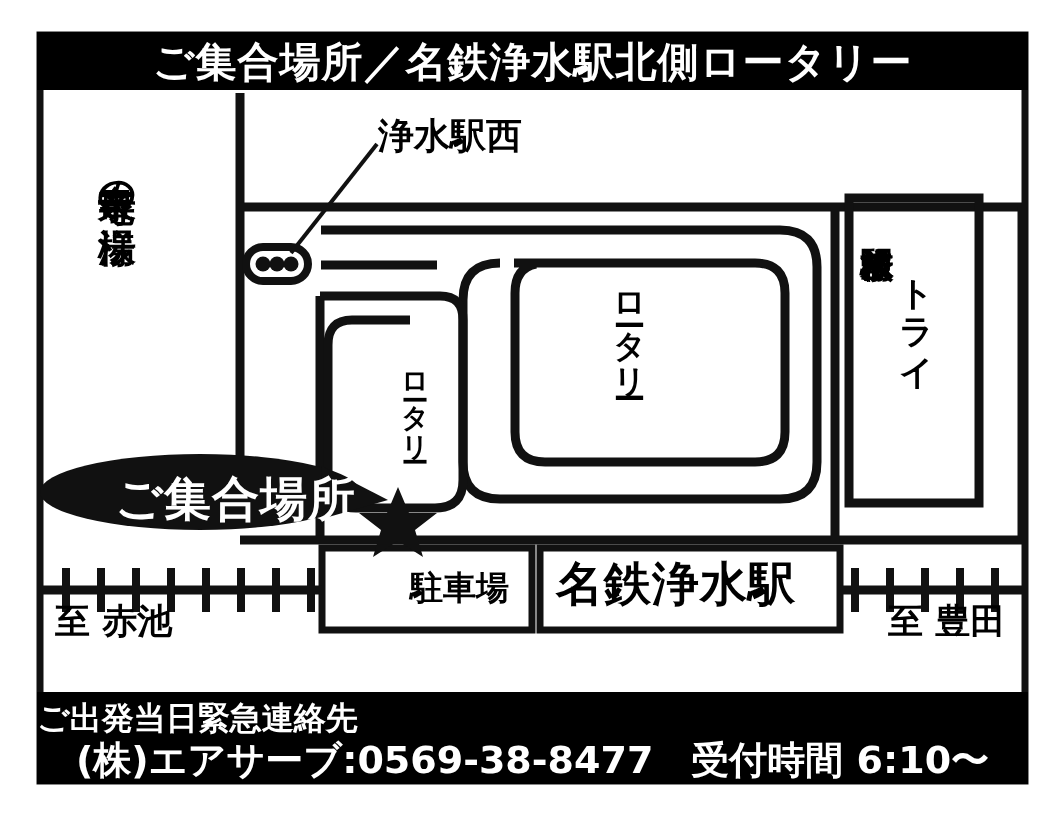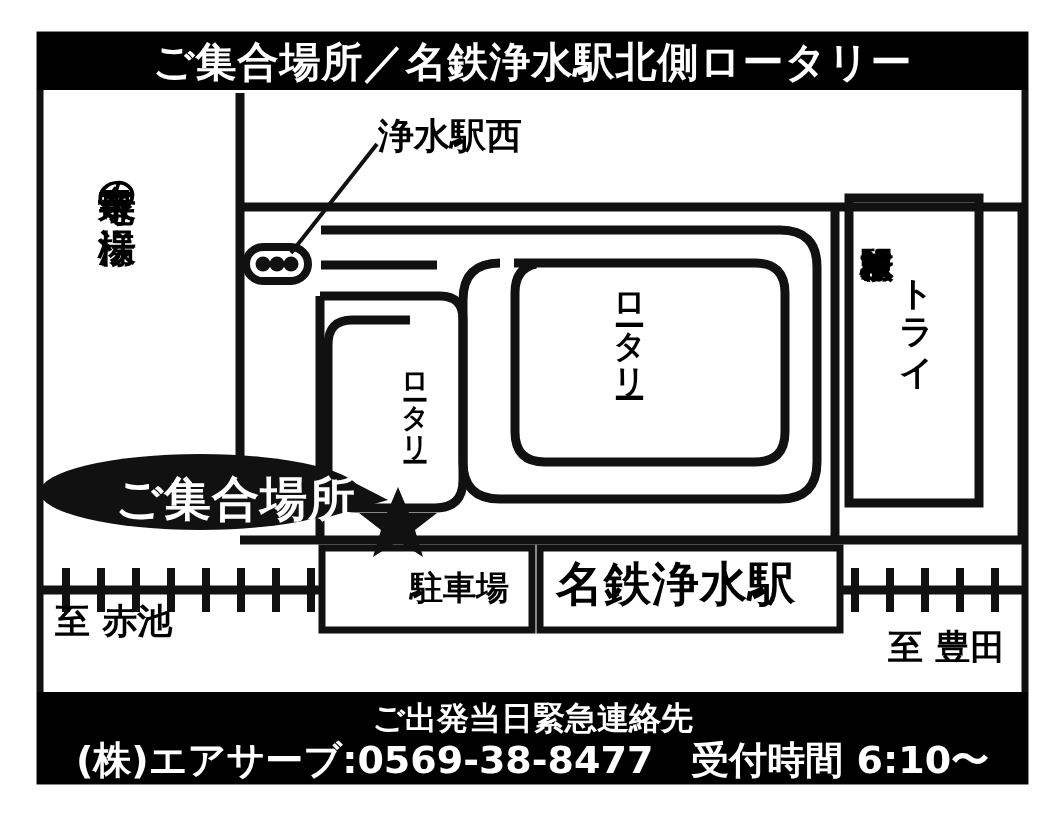--- a/index.html
+++ b/index.html
@@ -73,21 +73,20 @@
     top: 692px;
     width: 991px;
     height: 92px;
     background: #000000;
   }
   #footer-line1 {
     position: absolute;
     left: 37px;
     top: 697px;
     width: 991px;
-    text-align: center;
     font-size: 32px;
     font-weight: 700;
     color: #ffffff;
   }
   #footer-line2 {
     position: absolute;
     left: 37px;
     top: 735px;
     width: 991px;
     text-align: center;
@@ -149,21 +148,21 @@
     font-size: 47px;
     letter-spacing: 1px;
   }
   #label-to-akaike {
     left: 55px;
     top: 604px;
     font-size: 35px;
   }
   #label-to-toyota {
     left: 888px;
-    top: 630px;
+    top: 604px;
     font-size: 35px;
   }
 </style>
 </head>
 <body>
 
 <div id="page">
 
   <svg id="map-svg" viewBox="0 0 1063 815">
 

